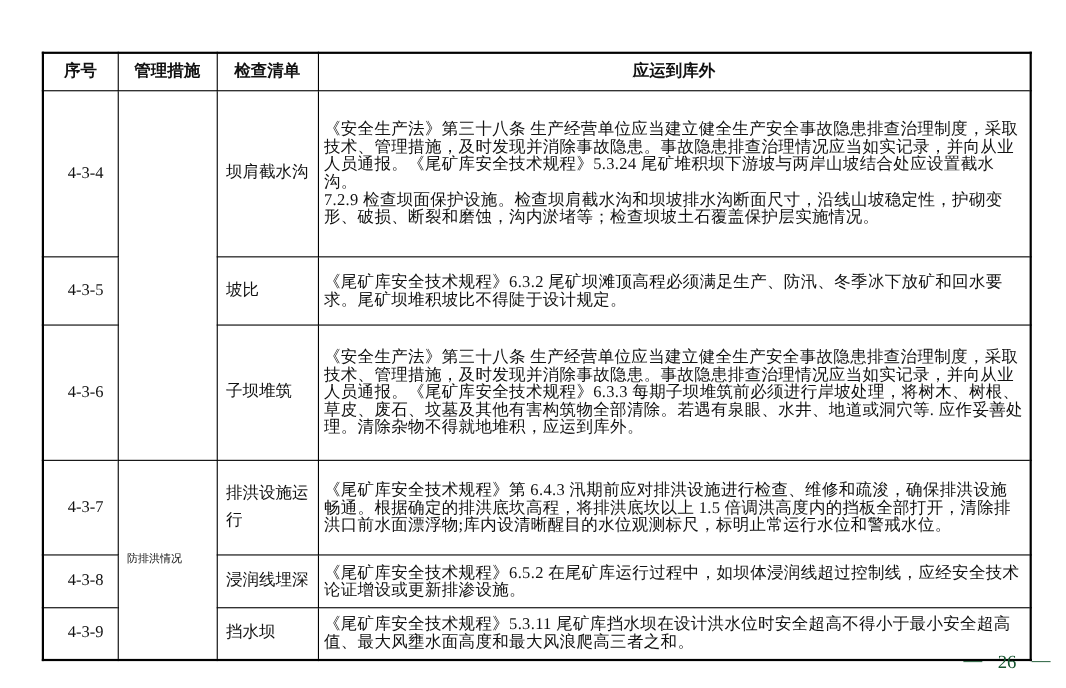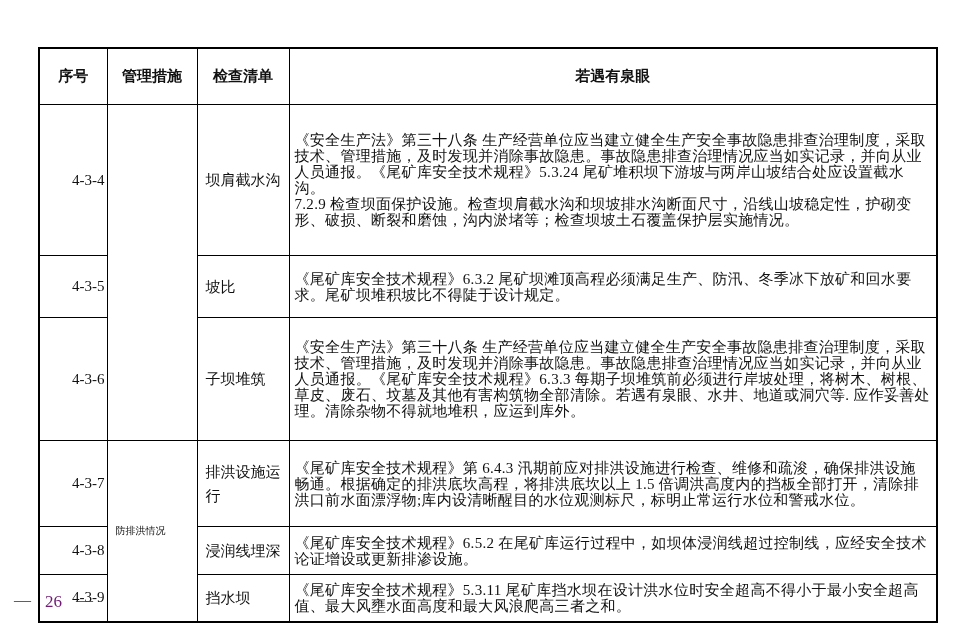--- a/index.html
+++ b/index.html
@@ -33,61 +33,62 @@
     overflow: hidden;
   }
   table.doc-table {
     border: 2px solid #000000;
   }
   th.hdr {
     font-size: 15px;
     font-weight: bold;
     vertical-align: middle;
     height: 23px;
-    padding: 18px 2px;
+    padding: 7px 2px;
     line-height: 19px;
   }
   td.no-cell {
     font-size: 15px;
-    text-align: right;
+    text-align: center;
     vertical-align: middle;
     padding: 2px 2px 2px 11px;
     font-family: "Liberation Serif", "DejaVu Serif", serif;
   }
   td.project-cell {
     font-size: 10px;
     text-align: left;
     vertical-align: middle;
     padding: 2px 4px 2px 8px;
     line-height: 24px;
   }
   td.checklist-cell {
     font-size: 15px;
     text-align: left;
     vertical-align: middle;
     padding: 2px 4px 2px 8px;
     line-height: 24px;
+    font-family: Liberation Mono, monospace;
   }
   td.basis-cell {
     font-size: 15px;
     text-align: left;
     vertical-align: middle;
     padding: 3px 6px 3px 5px;
     line-height: 16px;
     white-space: pre-wrap;
     letter-spacing: 0.3px;
   }
   .footer {
     position: absolute;
     left: 0;
     top: 592px;
     width: 100%;
-    text-align: left;
+    text-align: right;
     font-size: 17px;
-    color: #701a75;
+    color: #14532d;
   }
   .footer .dash {
     display: inline-block;
     margin: 0 14px;
     transform: translateY(-2px);
   }
 </style>
 </head>
 <body>
 
@@ -98,21 +99,21 @@
       <col style="width:68px">
       <col style="width:90px">
       <col style="width:92px">
       <col style="width:648px">
     </colgroup>
     <tbody>
         <tr>
       <th class="hdr">序号</th>
       <th class="hdr">管理措施</th>
       <th class="hdr">检查清单</th>
-      <th class="hdr">若遇有泉眼</th>
+      <th class="hdr">应运到库外</th>
     </tr>
 
     <tr style="height:151px;">
       <td class="no-cell">4-3-4</td>
       <td class="project-cell" rowspan="3"></td>
       <td class="checklist-cell">坝肩截水沟</td>
       <td class="basis-cell">《安全生产法》第三十八条 生产经营单位应当建立健全生产安全事故隐患排查治理制度，采取技术、管理措施，及时发现并消除事故隐患。事故隐患排查治理情况应当如实记录，并向从业人员通报。《尾矿库安全技术规程》5.3.24 尾矿堆积坝下游坡与两岸山坡结合处应设置截水沟。
 7.2.9 检查坝面保护设施。检查坝肩截水沟和坝坡排水沟断面尺寸，沿线山坡稳定性，护砌变形、破损、断裂和磨蚀，沟内淤堵等；检查坝坡土石覆盖保护层实施情况。</td>
     </tr>
 

